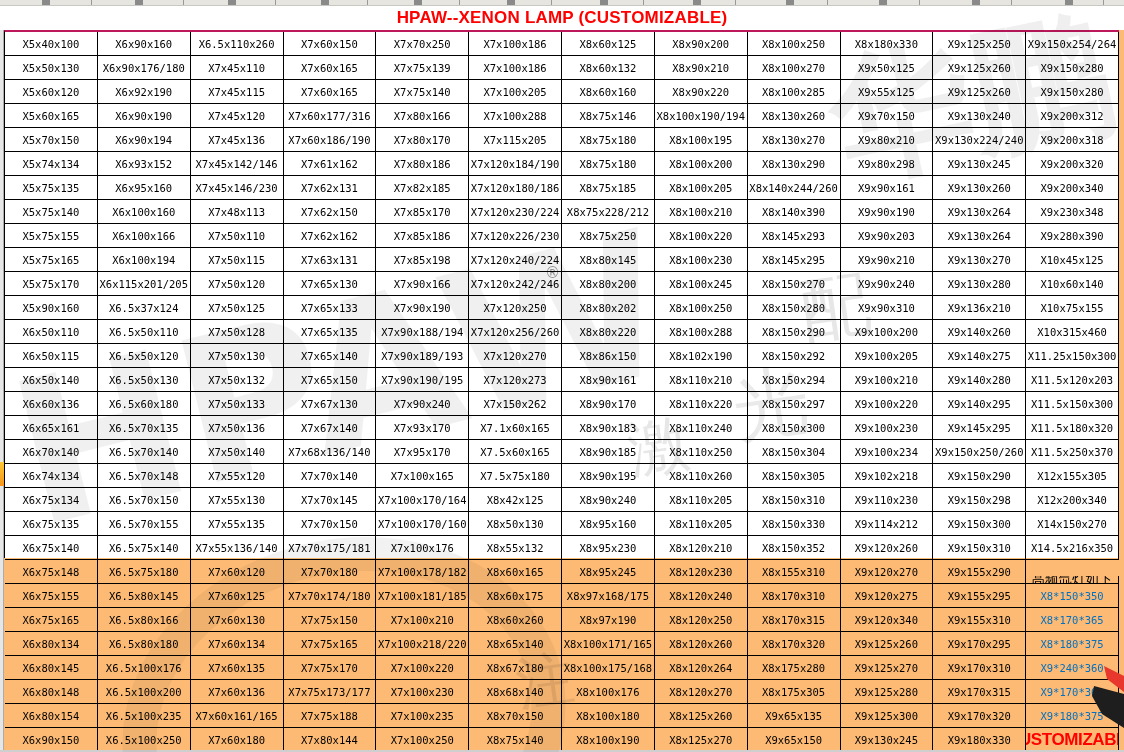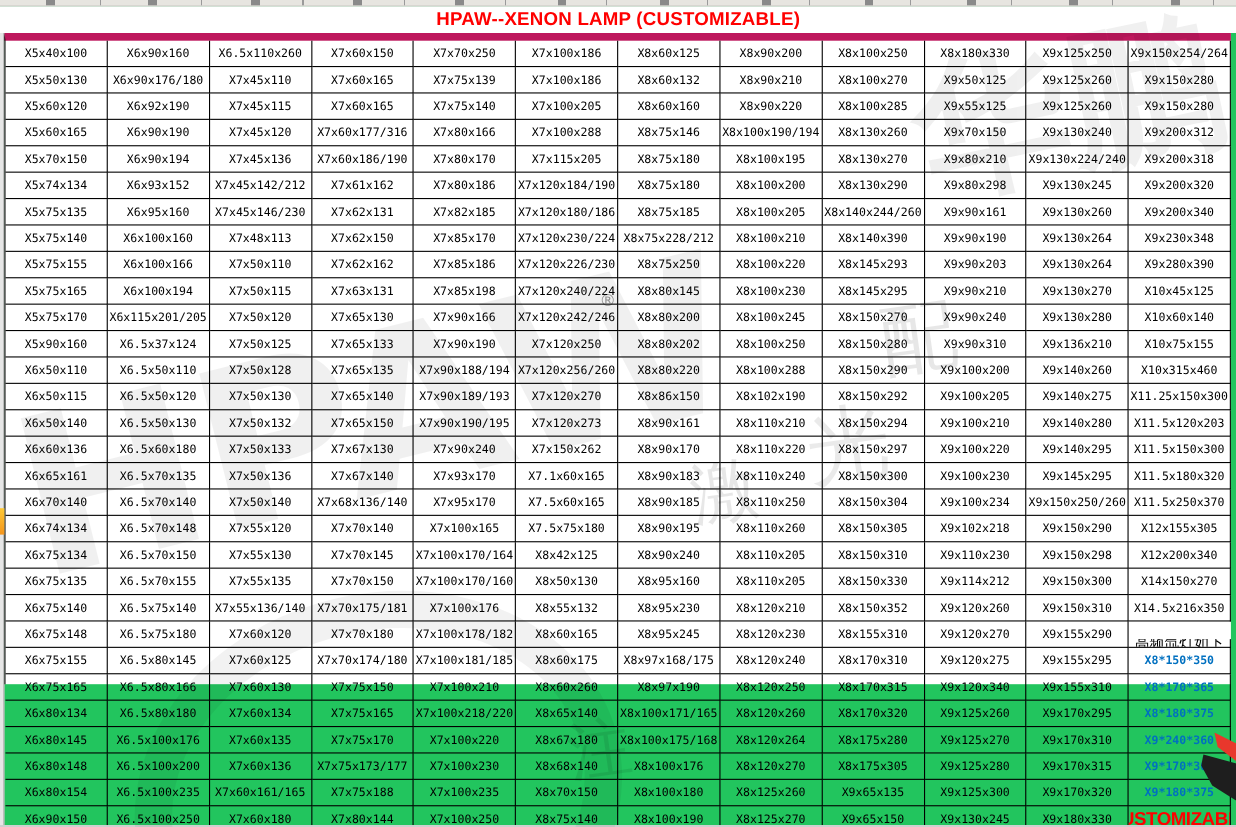--- a/index.html
+++ b/index.html
@@ -1,37 +1,37 @@
 <!DOCTYPE html>
 <html><head>
 <meta charset="utf-8">
 <style>
   html,body{margin:0;padding:0;background:#fff;}
-  .screen{position:relative;width:1124px;height:752px;background:#22c55e;overflow:hidden;
+  .screen{position:relative;width:1124px;height:752px;background:#fdba74;overflow:hidden;
           font-family:"DejaVu Sans Mono",monospace;}
   
   .colstrip{position:absolute;left:0;top:0;width:1124px;height:6px;background:#E7E5E0;
             background-image:repeating-linear-gradient(to right,transparent 0,transparent 91px,#9a9a9a 91px,#9a9a9a 92px),
                              repeating-linear-gradient(to right,transparent 0,transparent 42px,#8a8a8a 42px,#8a8a8a 50px,transparent 50px,transparent 93px);
             border-bottom:1px solid #c9c7c2;box-sizing:border-box;}
   .titlerow{position:absolute;left:0;top:6px;width:1124px;height:24px;display:flex;
             align-items:center;justify-content:center;background:#fff;}
   .title{color:#FF0000;font:bold 17px "Liberation Sans",sans-serif;letter-spacing:.2px;}
   
   .rowgutter{position:absolute;left:0;top:30px;width:4px;height:720px;background:#E6E6E6;
              border-right:1px solid #ababab;box-sizing:border-box;}
   .rowmarker{position:absolute;left:0;width:4px;height:24px;z-index:3;
              background:linear-gradient(#FDC835,#F5951B);}
-  .grid{position:absolute;left:4px;top:30px;width:1115px;height:592px;display:grid;
+  .grid{position:absolute;left:4px;top:30px;width:1115px;height:528px;display:grid;
         grid-template-columns:repeat(12,1fr);grid-auto-rows:24px;
-        border-top:7px solid #be185d;border-left:1px solid #000;box-sizing:border-box;background:#fff;}
+        border-top:2px solid #be185d;border-left:1px solid #000;box-sizing:border-box;background:#fff;}
   .cell{border-right:1px solid #000;border-bottom:1px solid #000;box-sizing:border-box;
         display:flex;align-items:center;justify-content:center;
         font-size:10.5px;color:#000;white-space:nowrap;overflow:hidden;}
-  .cell.blue{color:#0070C0;font-weight:bold;}
+  .cell.blue{color:#0070C0;font-weight:normal;}
   .cell.red{color:#FE0000;font-family:"Liberation Sans",sans-serif;font-weight:700;
             font-size:17px;letter-spacing:-.4px;}
   .cell.cn{font-family:"DejaVu Sans",sans-serif;font-size:13.5px;margin-top:16px;}
   
   .wmlayer{position:absolute;inset:0;pointer-events:none;z-index:4;overflow:hidden;}
   .wm{position:absolute;color:#000;line-height:1;white-space:nowrap;
       font-family:"DejaVu Sans",sans-serif;}
   .swirl{position:absolute;left:120px;top:540px;width:380px;height:300px;
          border:34px solid rgba(0,0,0,0.05);border-radius:50%;transform:rotate(-15deg);}
   .logofrag{position:absolute;left:1092px;top:666px;z-index:5;}
@@ -107,21 +107,21 @@
       <div class="cell">X7x80x170</div>
       <div class="cell">X7x115x205</div>
       <div class="cell">X8x75x180</div>
       <div class="cell">X8x100x195</div>
       <div class="cell">X8x130x270</div>
       <div class="cell">X9x80x210</div>
       <div class="cell">X9x130x224/240</div>
       <div class="cell">X9x200x318</div>
       <div class="cell">X5x74x134</div>
       <div class="cell">X6x93x152</div>
-      <div class="cell">X7x45x142/212</div>
+      <div class="cell">X7x45x142/146</div>
       <div class="cell">X7x61x162</div>
       <div class="cell">X7x80x186</div>
       <div class="cell">X7x120x184/190</div>
       <div class="cell">X8x75x180</div>
       <div class="cell">X8x100x200</div>
       <div class="cell">X8x130x290</div>
       <div class="cell">X9x80x298</div>
       <div class="cell">X9x130x245</div>
       <div class="cell">X9x200x320</div>
       <div class="cell">X5x75x135</div>

